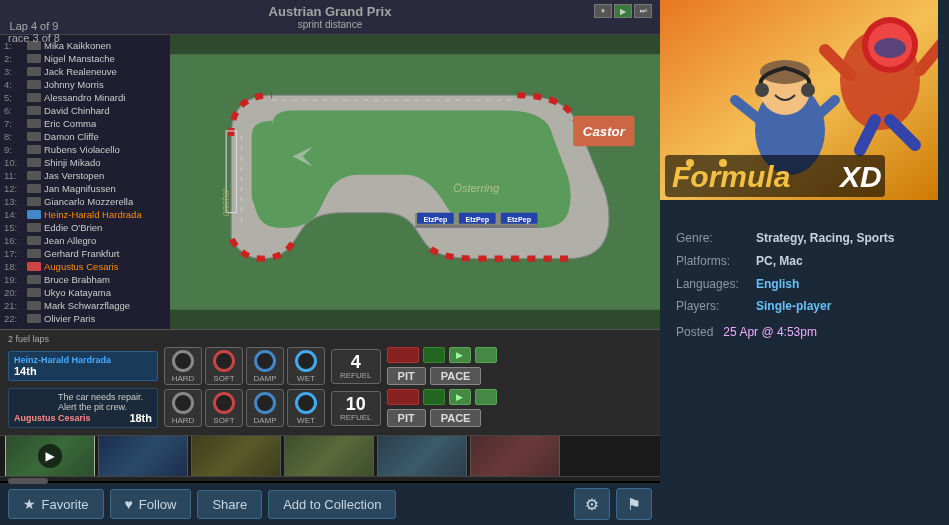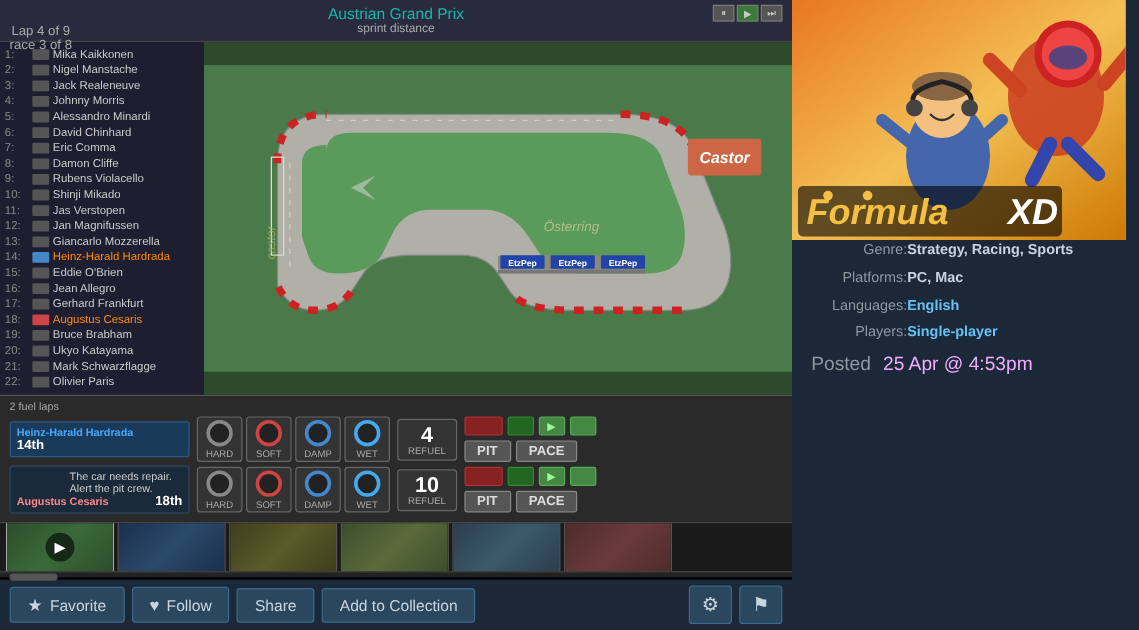--- a/index.html
+++ b/index.html
@@ -40,23 +40,23 @@
 
     .game-header .lap-info {
       position: absolute;
       left: 8px;
       top: 20px;
       color: #aaa;
       font-size: 11px;
     }
 
     .game-header .race-name {
-      color: #14b8a6;
+      color: #a3a3a3;
       font-size: 13px;
-      font-weight: normal;
+      font-weight: bold;
     }
 
     .game-header .race-sub {
       color: #aaa;
       font-size: 10px;
     }
 
     .game-header .controls {
       position: absolute;
       right: 8px;
@@ -452,23 +452,22 @@
       height: 100%;
     }
 
     .cover-bg {
       position: absolute;
       inset: 0;
       background: linear-gradient(135deg, #e87722 0%, #f4a44c 40%, #cc7700 70%, #f4c066 100%);
     }
 
     .game-details {
-      padding: 0 16px;
+      padding: 30px 16px;
       flex: 1;
-      text-align: right;
     }
 
     .detail-row {
       display: flex;
       margin-bottom: 6px;
       font-size: 12px;
       line-height: 1.4;
     }
 
     .detail-label {
@@ -483,21 +482,21 @@
       font-size: 12px;
     }
 
     .detail-value.highlight {
       color: #67c1f5;
     }
 
     .posted-row {
       display: flex;
       margin-top: 10px;
-      font-size: 16px;
+      font-size: 12px;
       color: #8f98a0;
       gap: 10px;
     }
 
     .posted-label {
       color: #8f98a0;
     }
 
     .posted-value {
       color: #f0abfc;

